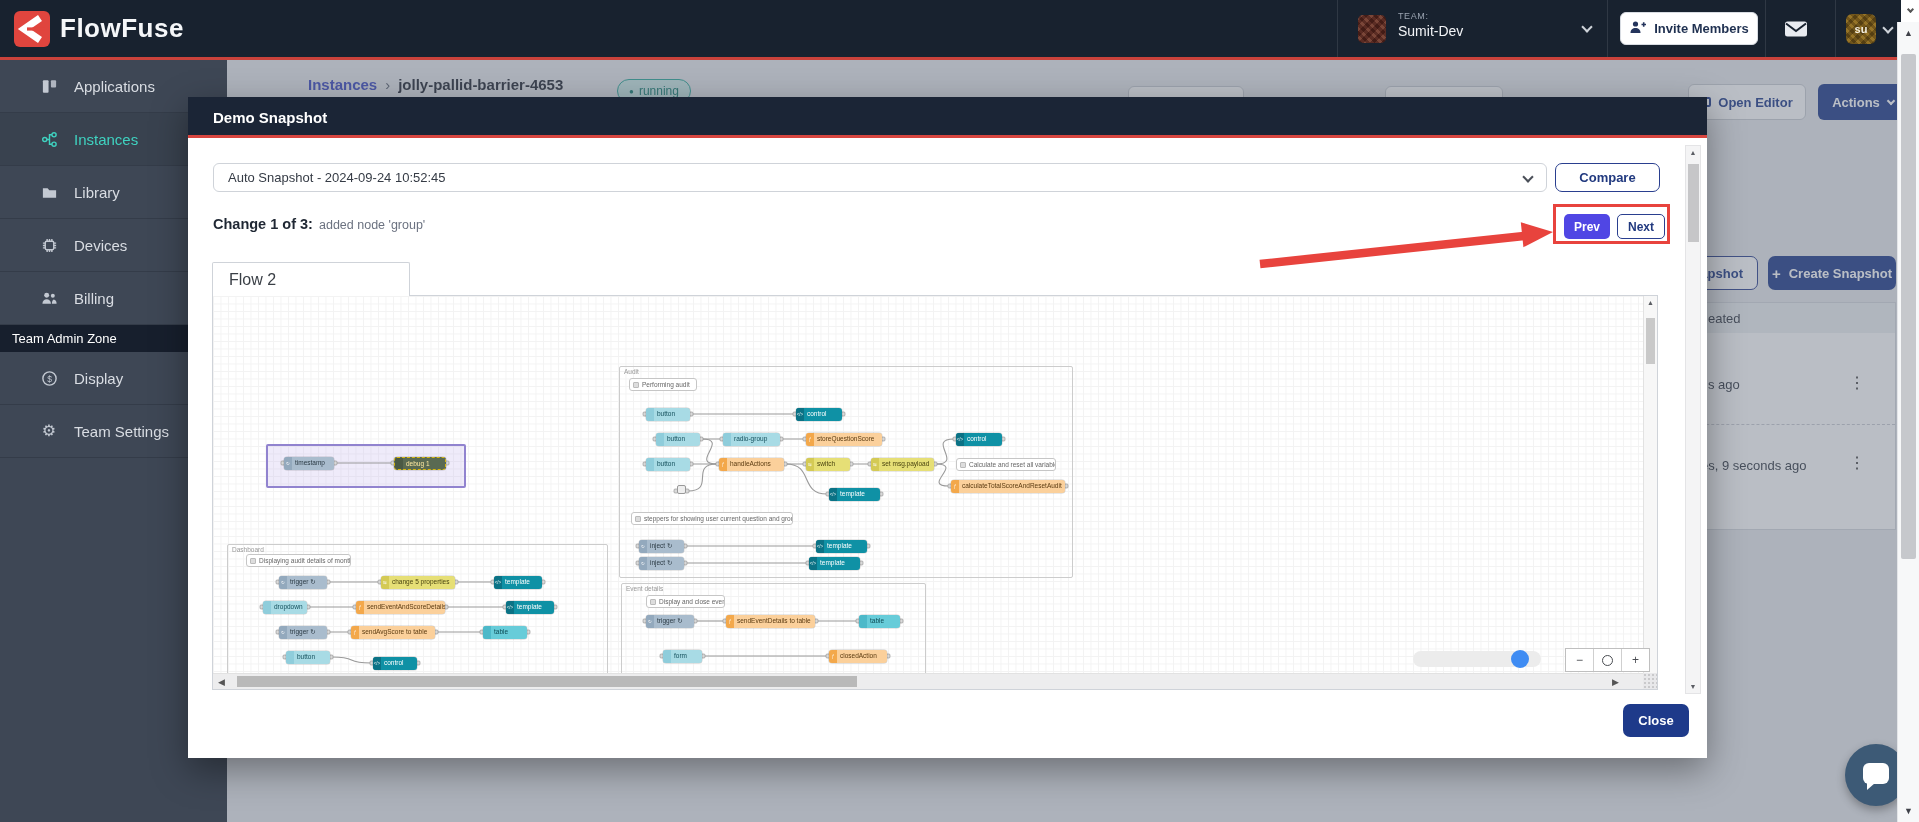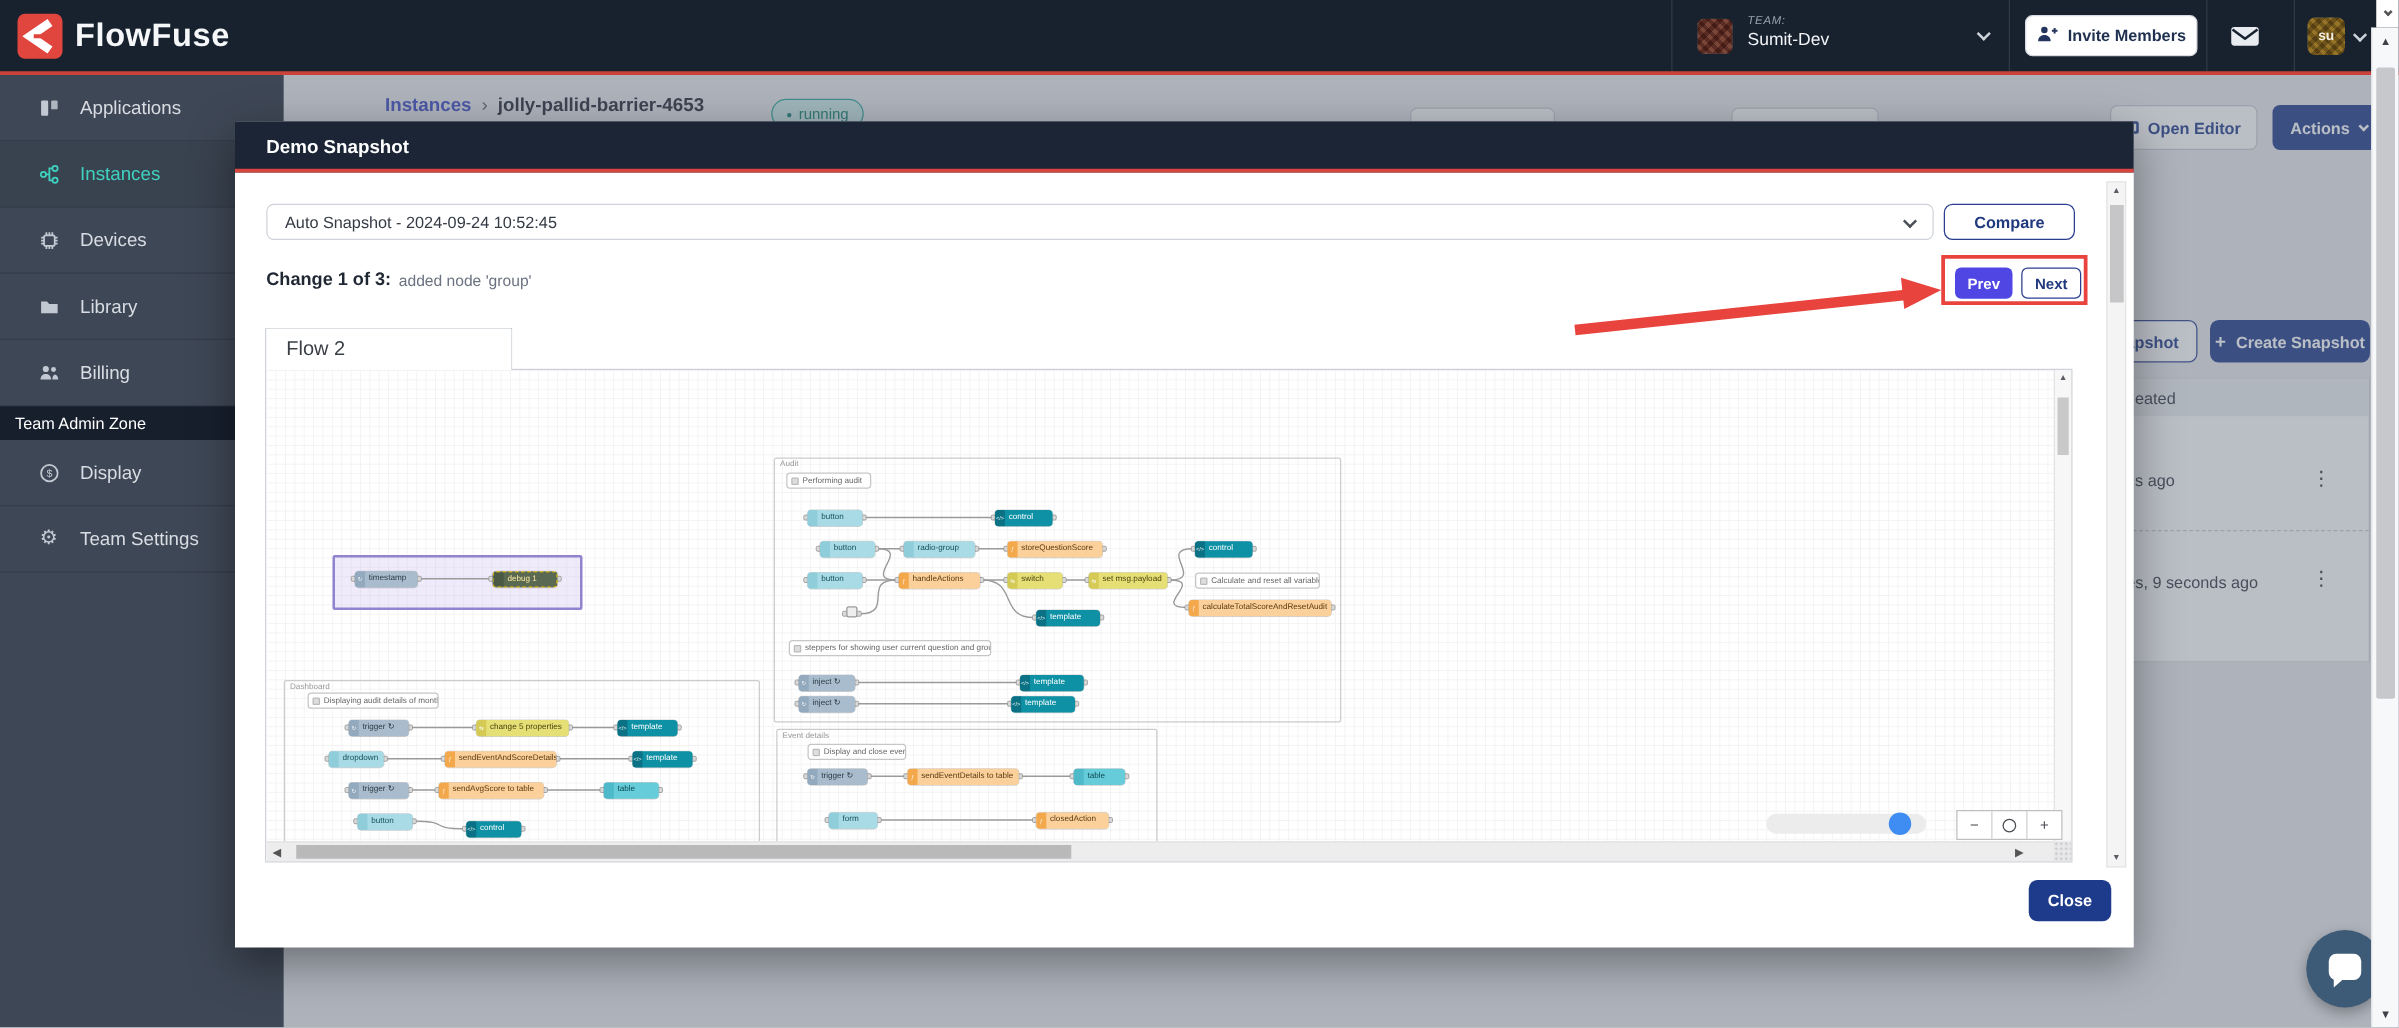--- a/index.html
+++ b/index.html
@@ -11,39 +11,39 @@
   .navbar { position:absolute; left:0; top:0; width:1919px; height:60px;
             background:#18222f; border-bottom:3px solid #c9423b; z-index:10; }
   .logo-box { position:absolute; left:14px; top:11px; width:36px; height:36px;
               border-radius:6px; background:#e0453e; }
   .brand { position:absolute; left:60px; top:13px; font-size:26px; font-weight:bold;
            color:#f5f7f9; letter-spacing:0.5px; }
   .nav-div { position:absolute; top:0; width:1px; height:57px; background:rgba(255,255,255,0.10); }
   .team-avatar { position:absolute; left:1358px; top:15px; width:28px; height:28px; border-radius:5px;
       background:repeating-linear-gradient(45deg,#8a5a50 0 3px,#b98c7e 3px 6px),
                  repeating-linear-gradient(-45deg,#7c4f46 0 4px,#a87f72 4px 8px); background-blend-mode:multiply; }
-  .team-label { position:absolute; left:1398px; top:11px; font-size:9px; letter-spacing:0.6px; color:#9aa3b0;font-style:italic; }
+  .team-label { position:absolute; left:1398px; top:11px; font-size:9px; letter-spacing:0.6px; color:#9aa3b0; }
   .team-name  { position:absolute; left:1398px; top:23px; font-size:14px; color:#f2f4f7; }
   .chev { display:inline-block; width:8px; height:8px; border-right:2px solid #cfd4da;
           border-bottom:2px solid #cfd4da; transform:rotate(45deg); }
   .team-chevron { position:absolute; left:1583px; top:23px; }
   .invite-btn { position:absolute; left:1620px; top:12px; width:138px; height:33px; background:#ffffff;
       border:1px solid #d8dce2; border-radius:6px; display:flex; align-items:center; justify-content:center;
       gap:7px; font-size:13px; font-weight:bold; color:#1f3050; }
   .mail-icon { position:absolute; left:1784px; top:20px; }
   .avatar-su { position:absolute; left:1846px; top:14px; width:30px; height:30px; border-radius:6px;
       background:repeating-linear-gradient(45deg,#9a8448 0 3px,#c7b06a 3px 6px),
                  repeating-linear-gradient(-45deg,#8d7a40 0 4px,#bfa75e 4px 8px); background-blend-mode:multiply;
       color:#f5efe0; font-size:11px; font-weight:bold; display:flex; align-items:center; justify-content:center; }
   .avatar-chevron { position:absolute; left:1884px; top:24px; }
 
   
   .sidebar { position:absolute; left:0; top:60px; width:227px; height:762px; background:#3e4755; z-index:10; }
   .side-item { height:53px; border-bottom:1px solid #343c49; display:flex; align-items:center;
-               padding-left:30px; gap:16px; color:#d9dde3; font-size:15px; cursor:default; }
+               padding-left:40px; gap:16px; color:#d9dde3; font-size:15px; cursor:default; }
   .side-item .sicon { width:18px; height:18px; display:flex; align-items:center; justify-content:center; color:#c3c9d2; }
   .side-item.active { background:#39424f; color:#3fd2c0; }
   .side-item.active .sicon { color:#3fd2c0; }
   .taz { height:27px; background:#171f2d; color:#ffffff; font-size:13px; display:flex; align-items:center; padding-left:12px; }
   .gear-glyph { font-size:16px; line-height:18px; }
 
   
   .content { position:absolute; left:227px; top:60px; width:1692px; height:762px; z-index:12; }
   .breadcrumb { position:absolute; left:81px; top:16px; font-size:15px; display:flex; gap:8px; align-items:center; }
   .bc-link { color:#3b49c4; font-weight:bold; }
@@ -231,34 +231,34 @@
           <circle cx="4" cy="9" r="2.2"></circle>
             <circle cx="13.8" cy="4" r="2.2"></circle>
             <circle cx="13.8" cy="14" r="2.2"></circle>
           <path d="M6.2 9 H9 M9 9 V4 H11.6 M9 9 V14 H11.6"></path>
         </svg>
       </span>
       <span ind="">Instances</span>
     </div>
     <div class="side-item">
       <span class="sicon">
+        <svg width="17" height="17" viewBox="0 0 18 18">
+            <path d="M2 4.5 h5 l1.8 2 H16 V14.5 H2 z" fill="currentColor"></path>
+          </svg>
+      </span>
+      <span>Library</span>
+    </div>
+    <div class="side-item">
+      <span class="sicon">
         <svg width="17" height="17" viewBox="0 0 18 18" fill="none" stroke="currentColor" stroke-width="1.5">
           <rect x="4.5" y="4.5" width="9" height="9" rx="1.5"></rect>
           <path d="M6.5 4.5 V2 M9 4.5 V2 M11.5 4.5 V2 M6.5 16 V13.5 M9 16 V13.5 M11.5 16 V13.5 M4.5 6.5 H2 M4.5 9 H2 M4.5 11.5 H2 M16 6.5 H13.5 M16 9 H13.5 M16 11.5 H13.5"></path>
         </svg>
       </span>
       <span>Devices</span>
-    </div>
-    <div class="side-item">
-      <span class="sicon">
-        <svg width="17" height="17" viewBox="0 0 18 18">
-            <path d="M2 4.5 h5 l1.8 2 H16 V14.5 H2 z" fill="currentColor"></path>
-          </svg>
-      </span>
-      <span>Library</span>
     </div>
     <div class="side-item">
       <span class="sicon">
         <svg width="17" height="17" viewBox="0 0 18 18" fill="currentColor">
           <circle cx="6" cy="5.5" r="2.6"></circle>
             <circle cx="12.5" cy="6" r="2.1"></circle>
           <path d="M1.5 14.5 c0-3.2 2-4.8 4.5-4.8 s4.5 1.6 4.5 4.8 z"></path>
           <path d="M11.5 14.5 c0-2.3 .8-3.8 2-4.4 1.8 .3 3 1.8 3 4.4 z"></path>
         </svg>
       </span>

